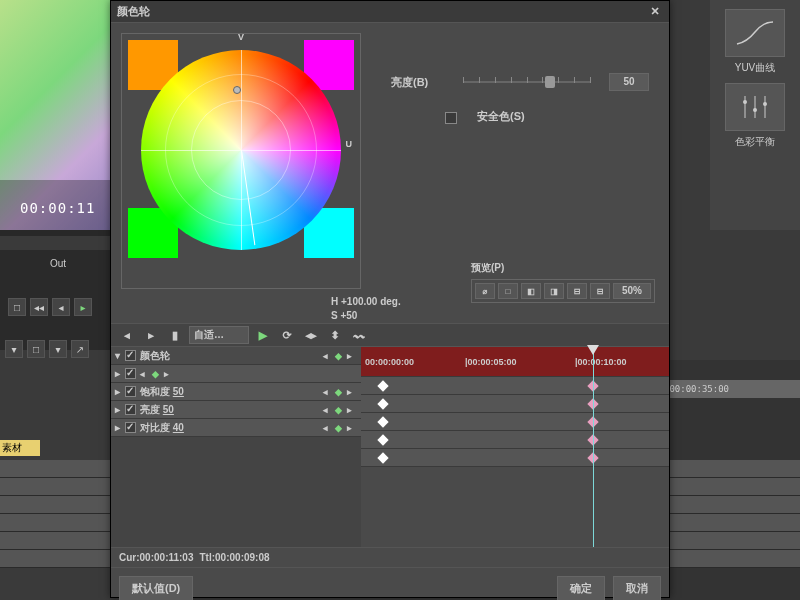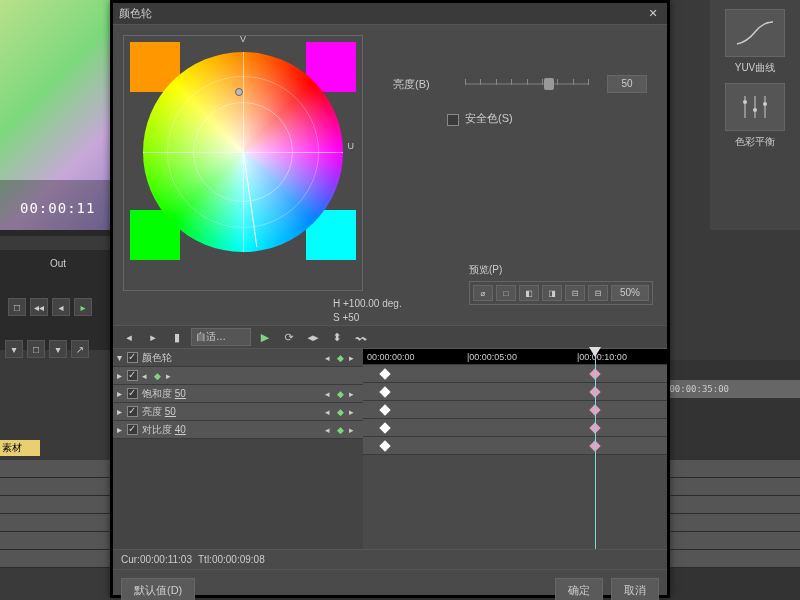--- a/index.html
+++ b/index.html
@@ -13,21 +13,21 @@
 .bg-btns2 { position:absolute; left:5px; top:340px; display:flex; gap:4px; }
 .bg-btns2 span { width:18px; height:18px; background:#444; display:flex; align-items:center; justify-content:center; font-size:10px; border:1px solid #555; }
 .bg-tl { position:absolute; left:660px; top:360px; right:0; height:240px; background:#333; }
 .bg-tl-ruler { position:absolute; left:660px; top:380px; right:0; height:18px; background:#666; display:flex; align-items:center; padding-left:4px; font-size:9px; font-family:monospace; }
 .bg-tl-yellow { position:absolute; left:0; top:440px; width:40px; height:16px; background:#e8d070; color:#000; font-size:10px; padding:1px 2px; }
 .bg-tl-rows { position:absolute; left:0; top:460px; right:0; }
 .bg-tl-rows div { height:18px; border-bottom:1px solid #2a2a2a; background:#555; }
 .right-pane { position:absolute; right:0; top:0; width:90px; height:230px; background:#444; padding:5px; }
 .rp-btn { width:60px; height:48px; background:#555; border:1px solid #666; margin:4px auto; display:flex; align-items:center; justify-content:center; }
 .rp-lbl { text-align:center; font-size:10px; margin-bottom:8px; }
-.dialog { position:absolute; left:110px; top:0; width:560px; height:598px; background:#4a4a4a; border:3px solid #000000; box-shadow:0 0 8px rgba(0,0,0,.5); }
+.dialog { position:absolute; left:110px; top:0; width:560px; height:598px; background:#4a4a4a; border:1px solid #000000; box-shadow:0 0 8px rgba(0,0,0,.5);font-weight:bold; }
 .titlebar { height:22px; background:#3a3a3a; display:flex; align-items:center; padding:0 6px; border-bottom:1px solid #555; }
 .titlebar .t { flex:1; font-size:11px; }
 .titlebar .x { width:16px; height:16px; display:flex; align-items:center; justify-content:center; cursor:pointer; }
 .upper { display:flex; padding:10px; height:300px; }
 .wheel-box { width:240px; position:relative; }
 .wheel-border { width:240px; height:256px; border:1px solid #666; padding:6px; position:relative; }
 .wheel { width:200px; height:200px; border-radius:50%; margin:10px auto 0; position:relative; background:conic-gradient(from 90deg,#ff00ff,#0088ff,#00ffff,#00ff00,#88ff00,#ffff00,#ff8800,#ff0000,#ff00ff); }
 .wheel::before { content:""; position:absolute; inset:0; border-radius:50%; background:radial-gradient(circle,rgba(255,255,255,.9) 0%,rgba(255,255,255,0) 68%); }
 .wheel .cross-v { position:absolute; left:50%; top:0; bottom:0; width:1px; background:rgba(255,255,255,.6); }
 .wheel .cross-h { position:absolute; top:50%; left:0; right:0; height:1px; background:rgba(255,255,255,.6); }
@@ -43,21 +43,21 @@
 .wlbl-u { position:absolute; right:-2px; top:50%; transform:translateY(-50%); font-size:9px; }
 .hs { position:absolute; right:-60px; bottom:0; font-size:10px; text-align:left; line-height:14px; }
 .sliders { flex:1; padding:40px 10px 0 30px; }
 .srow { display:flex; align-items:center; margin-bottom:18px; gap:10px; }
 .srow .lbl { width:54px; font-size:11px; }
 .srow .track { flex:1; height:2px; background:#666; position:relative; margin:0 8px; }
 .srow .ticks { position:absolute; top:-4px; left:0; right:0; display:flex; justify-content:space-between; }
 .srow .ticks i { width:1px; height:6px; background:#888; }
 .srow .thumb { position:absolute; top:-5px; width:10px; height:12px; background:#999; border-radius:2px; }
 .srow .val { width:40px; height:18px; background:#5a5a5a; border:1px solid #666; text-align:center; line-height:16px; font-size:10px; }
-.safec { display:flex; align-items:flex-end; gap:6px; margin-top:6px; margin-left:54px; }
+.safec { display:flex; align-items:flex-end; gap:20px; margin-top:6px; margin-left:54px; }
 .safec .cb { width:12px; height:12px; border:1px solid #888; background:#3a3a3a; }
 .preview { position:absolute; right:14px; top:260px; }
 .pv-lbl { font-size:10px; margin-bottom:4px; }
 .pv-row { display:flex; gap:3px; align-items:center; border:1px solid #666; padding:3px; }
 .pv-row .pbtn { width:20px; height:16px; background:#555; border:1px solid #666; display:flex; align-items:center; justify-content:center; font-size:8px; }
 .pv-row .pct { width:38px; height:16px; background:#5a5a5a; border:1px solid #666; text-align:center; line-height:14px; font-size:10px; }
 .mid-tb { display:flex; align-items:center; height:24px; padding:0 6px; gap:4px; background:#444; border-top:1px solid #555; border-bottom:1px solid #555; }
 .mid-tb .dd { width:60px; height:18px; background:#555; border:1px solid #666; font-size:10px; padding:0 4px; display:flex; align-items:center; }
 .mid-tb .play { color:#7dd87d; font-size:14px; }
 .mid-tb .tbtn { width:20px; height:18px; display:flex; align-items:center; justify-content:center; font-size:11px; }
@@ -65,21 +65,21 @@
 .trk-left { width:250px; background:#444; }
 .trk-row { display:flex; align-items:center; height:18px; border-bottom:1px solid #3a3a3a; padding:0 4px; font-size:10px; background:#555; }
 .trk-row.hdr { background:#4a4a4a; }
 .trk-row .arr { width:10px; }
 .trk-row .cb { width:11px; height:11px; border:1px solid #888; background:#3a3a3a; margin-right:4px; position:relative; }
 .trk-row .cb.on::after { content:"✓"; position:absolute; left:0; top:-2px; font-size:10px; color:#ccc; }
 .trk-row .nm { flex:1; }
 .trk-row .ctrls { display:flex; gap:2px; }
 .trk-row .ctrls i { width:10px; font-style:normal; font-size:9px; }
 .trk-right { flex:1; background:#4a4a4a; position:relative; }
-.trk-ruler { height:16px; background:#000000; display:flex; align-items:center; font-size:9px; font-family:monospace; border-bottom:1px solid #3a3a3a; position:relative; }
+.trk-ruler { height:30px; background:#7f1d1d; display:flex; align-items:center; font-size:9px; font-family:monospace; border-bottom:1px solid #3a3a3a; position:relative; }
 .trk-ruler span { position:absolute; }
 .playhead { position:absolute; top:0; bottom:0; width:1px; background:#7dd8d8; left:232px; }
 .playhead::before { content:""; position:absolute; top:-2px; left:-6px; width:0; height:0; border-left:6px solid transparent; border-right:6px solid transparent; border-top:10px solid #ddd; }
 .kf-row { height:18px; border-bottom:1px solid #3a3a3a; position:relative; background:#555; }
 .kf { position:absolute; top:5px; width:8px; height:8px; background:#fff; transform:rotate(45deg); }
 .kf.pink { background:#e8a0c0; }
 .status { padding:4px 8px; font-size:10px; font-family:monospace; border-top:1px solid #555; }
 .btm-btns { display:flex; padding:8px; gap:8px; border-top:1px solid #555; }
 .btm-btns .spacer { flex:1; }
 .dlg-btn { padding:4px 12px; background:#5a5a5a; border:1px solid #666; font-size:11px; cursor:pointer; }

